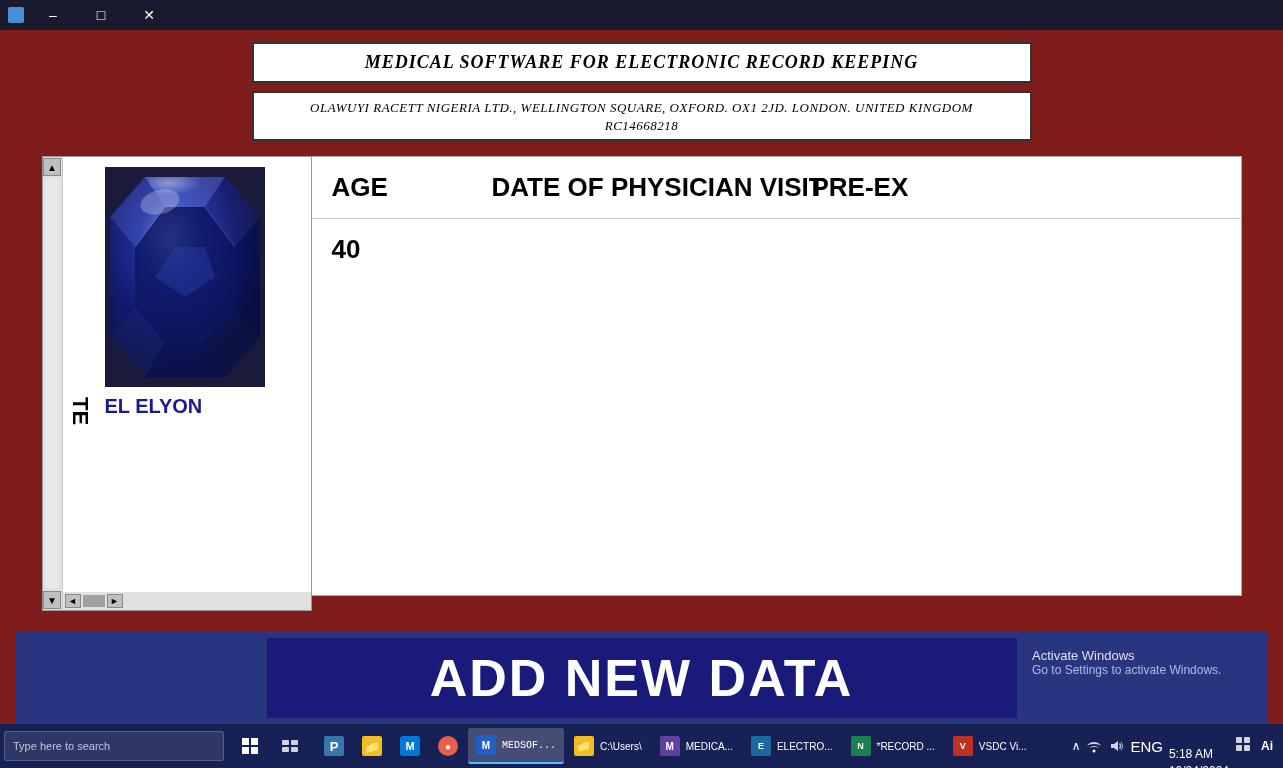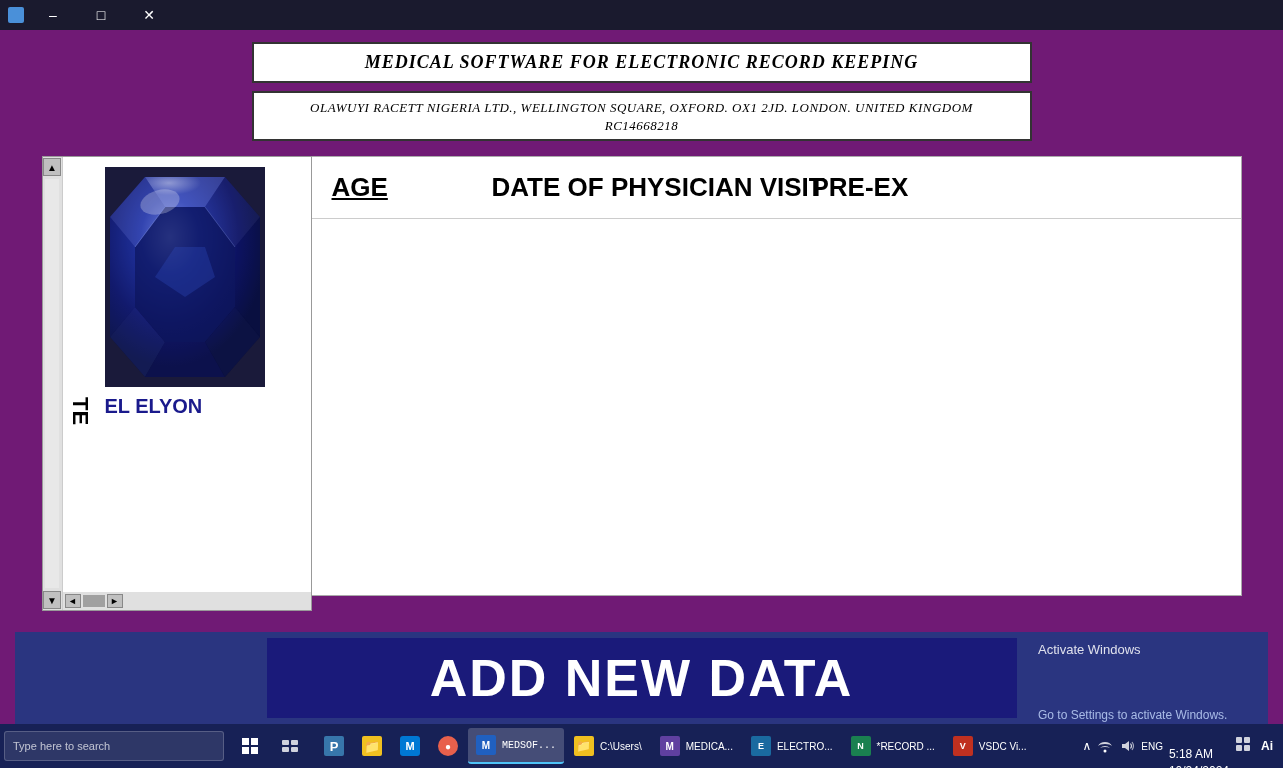--- a/index.html
+++ b/index.html
@@ -169,21 +169,21 @@
 
     .col-header {
       font-size: 26px;
       font-weight: bold;
       font-family: Arial, sans-serif;
       color: #000;
       padding: 15px 20px 15px 10px;
       white-space: nowrap;
     }
 
-    .col-age { width: 160px; text-decoration: underline; }
+    .col-age { width: 160px; }
     .col-date { width: 320px; }
     .col-preex { flex: 1; }
 
     .table-data-row {
       display: flex;
       flex-direction: row;
       padding: 0 10px;
     }
 
     .col-data {
@@ -328,21 +328,21 @@
       font-family: 'Segoe UI', sans-serif;
       color: white;
       font-size: 12px;
       line-height: 1.4;
       margin-top: 33px;
     }
 
     .lang-indicator {
       color: white;
       font-family: 'Segoe UI', sans-serif;
-      font-size: 10px;
+      font-size: 15px;
     }
 
     .ai-text {
       color: white;
       font-family: 'Segoe UI', sans-serif;
       font-size: 12px;
       font-weight: bold;
       margin-left: 4px;
     }
 
@@ -350,21 +350,21 @@
       color: white;
       font-size: 16px;
     }
 
     .content-wrapper {
       position: absolute;
       top: 30px;
       left: 0;
       right: 0;
       bottom: 44px;
-      background: #701a75;
+      background: #7f1d1d;
       display: flex;
       flex-direction: column;
       align-items: center;
       padding: 12px 15px 0;
     }
 
     .main-content {
       width: 1200px;
       max-width: 100%;
       display: flex;
@@ -472,29 +472,30 @@
 
     <div class="records-table">
 
       <div class="table-header-row">
         <div class="col-header col-age">AGE</div>
         <div class="col-header col-date">DATE OF PHYSICIAN VISIT</div>
         <div class="col-header col-preex">PRE-EX</div>
       </div>
 
       <div class="table-data-row">
+        <div class="col-data col-age">40</div>
         <div class="col-data col-preex"></div>
       </div>
     </div>
   </div>
 
   <div style="width: 100%; display: flex; align-items: center; justify-content: center; margin-top: 0; position: relative; background: #2a3580; flex-shrink: 0; height: 92px;">
     <button class="add-new-data-btn">ADD NEW DATA</button>
 
-    <div class="activation-overlay" style="position: absolute; right: 0; top: 0; bottom: 0; width: 245px; background: rgba(0,0,0,0.0); display: flex; flex-direction: column; justify-content: space-between; padding: 10px 15px;">
+    <div class="activation-overlay" style="position: absolute; right: 6px; top: 0; bottom: 0; width: 245px; background: rgba(0,0,0,0.0); display: flex; flex-direction: column; justify-content: flex-start; padding: 16px 15px;">
       <div style="color: rgba(255,255,255,0.85); font-family: 'Segoe UI', sans-serif; font-size: 13px;">Activate Windows</div>
       <div style="color: rgba(200,220,255,0.8); font-family: 'Segoe UI', sans-serif; font-size: 12px;">Go to Settings to activate Windows.</div>
     </div>
   </div>
 
 </div>
 
 <div class="taskbar">
 
   <div class="taskbar-search">

